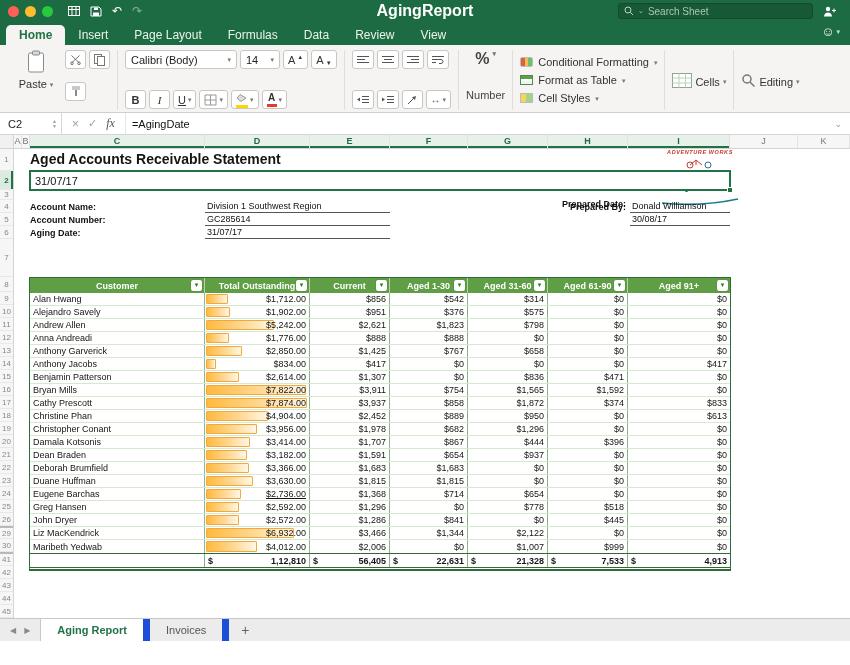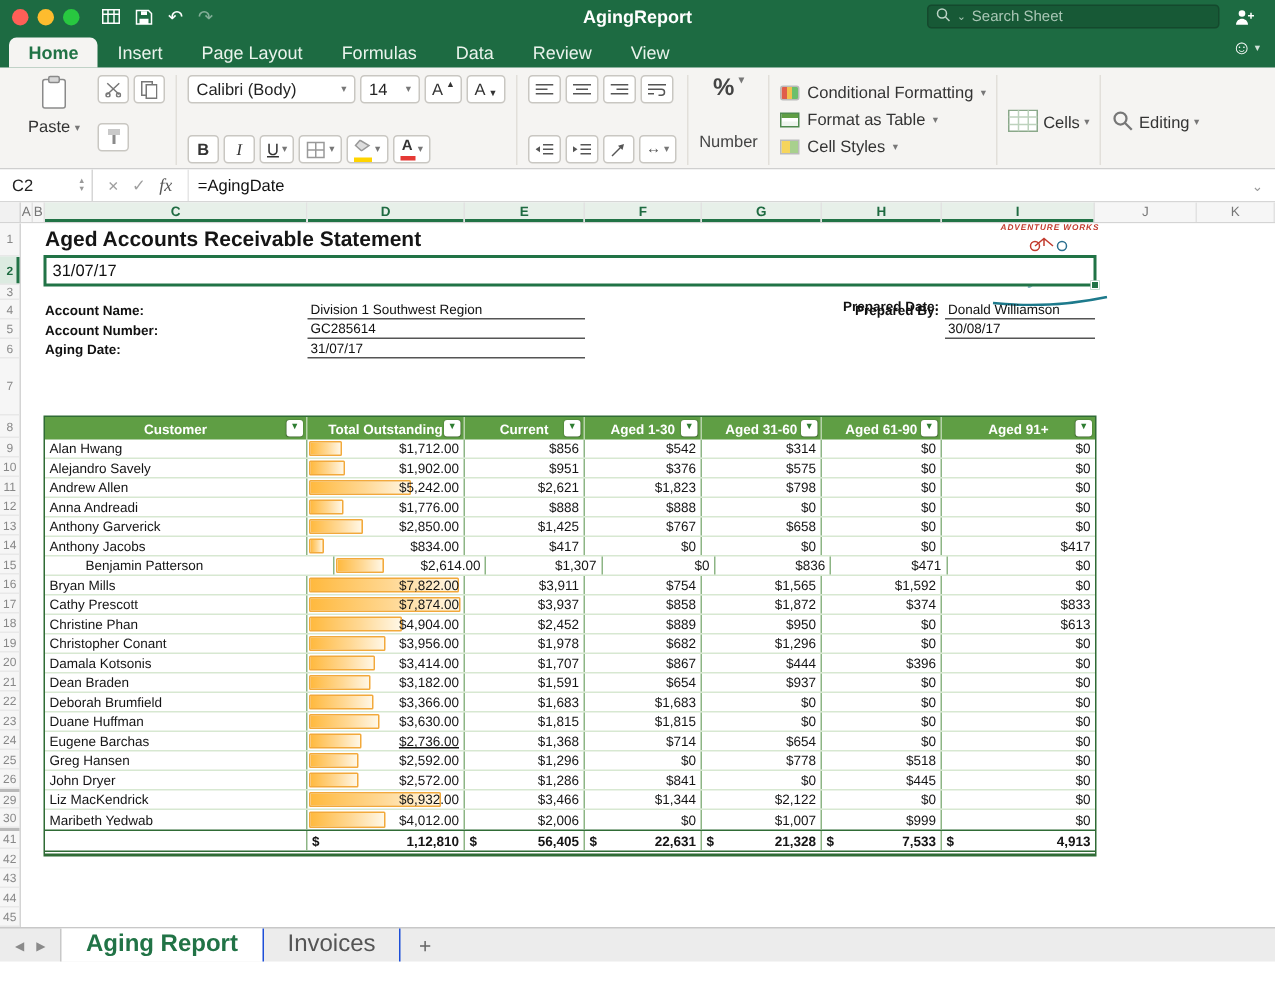--- a/index.html
+++ b/index.html
@@ -7,21 +7,21 @@
   body{font-family:"Liberation Sans",sans-serif;background:#fff;-webkit-font-smoothing:antialiased}
   .app{position:relative;width:850px;height:665px;background:#fff}
 
   
   .titlebar{height:22px;background:#1d6b42;display:flex;align-items:center;padding:0 8px;position:relative}
   .lights{display:flex;gap:6px;margin-right:10px}
   .light{width:11px;height:11px;border-radius:50%;display:inline-block}
   .light.red{background:#ff5f57}.light.yellow{background:#febc2e}.light.green{background:#28c840}
   .tb-ic{margin:0 5px;display:flex;align-items:center;color:#fff;font-size:12px;line-height:1}
   .tb-ic.dim{opacity:.45}
-  .tb-title{position:absolute;left:50%;top:0;transform:translateX(-50%);height:22px;display:flex;align-items:center;color:#fff;font-size:12px;font-weight:bold}
+  .tb-title{position:absolute;left:50%;top:0;transform:translateX(-50%);height:22px;display:flex;align-items:center;color:#fff;font-size:16px;font-weight:bold}
   .searchbox{margin-left:auto;display:flex;align-items:center;gap:4px;background:#175936;border:1px solid #14492d;border-radius:3px;height:16px;width:195px;padding:0 5px}
   .searchbox input{background:transparent;border:none;outline:none;color:#d6e6dc;font-size:10px;width:150px;font-family:"Liberation Sans",sans-serif}
   .searchbox input::placeholder{color:#a9c6b5}
   .sb-caret{color:#a9c6b5;font-size:7px}
   .share{margin-left:10px}
 
   
   .tabbar{height:23px;background:#1d6b42;display:flex;align-items:flex-end;padding:0 6px;position:relative}
   .rtab{height:20px;display:flex;align-items:center;padding:0 13px;color:#eaf3ec;font-size:12px;cursor:default}
   .rtab.active{background:#f5f4f2;color:#217346;font-weight:bold;border-radius:5px 5px 0 0}
@@ -102,21 +102,21 @@
   .ttotal{position:relative;justify-content:flex-end;padding-right:3px}
   .dbar{position:absolute;left:1px;top:1px;bottom:1px;background:linear-gradient(90deg,#ffb93e 0%,#ffd894 55%,#fff7e6 100%);border:1px solid #f2a93b;border-radius:1px}
   .amt{position:relative;z-index:1}
   .tnum{justify-content:flex-end;padding-right:3px}
   .trow{display:flex;height:17px;border-top:1px solid #2f6b35;border-bottom:3px double #2f6b35;font-weight:bold;background:#fff}
   .ttot{justify-content:space-between;padding:0 3px;font-weight:bold}
 
   
   .sheettabs{height:23px;background:#ececec;border-top:1px solid #c8c8c8;display:flex;align-items:stretch}
   .navs{display:flex;align-items:center;gap:8px;padding:0 10px;color:#8a8a8a;font-size:8px}
-  .stab{display:flex;align-items:center;padding:0 16px;font-size:16px;color:#555;border-right:1px solid #1d4ed8;cursor:default}
+  .stab{display:flex;align-items:center;padding:0 16px;font-size:11px;color:#555;border-right:7px solid #1d4ed8;cursor:default}
   .stab.active{background:#fff;color:#217346;font-weight:bold;border-left:1px solid #c8c8c8}
   .addtab{display:flex;align-items:center;padding:0 12px;color:#666;font-size:14px}
 
   
   .statusbar{height:24px;background:#f5f5f5;border-top:1px solid #cfcfcf;display:flex;align-items:center;padding:0 12px;font-size:11px;color:#666}
   .sb-right{margin-left:auto;display:flex;align-items:center;gap:10px}
   .viewic{display:flex;align-items:center}
   .zoomtrack{position:relative;width:92px;height:3px;background:#c6c6c6;border-radius:2px}
   .zoomthumb{position:absolute;right:-2px;top:50%;transform:translateY(-50%);width:11px;height:11px;border-radius:50%;background:#fdfdfd;border:1px solid #a8a8a8;box-shadow:0 1px 1px rgba(0,0,0,.25)}
   .zoomlabel{color:#444}
@@ -589,21 +589,21 @@
                 <div class="dbar" style="width: 10%;"></div>
                 <span class="amt">$834.00</span>
               </div>
               <div class="td tnum" style="width: 80px;">$417</div>
               <div class="td tnum" style="width: 78px;">$0</div>
               <div class="td tnum" style="width: 80px;">$0</div>
               <div class="td tnum" style="width: 80px;">$0</div>
               <div class="td tnum" style="width: 102px;">$417</div>
             </div>
             <div class="tr">
-              <div class="td tname" style="width: 175px; margin-left: 24px;">Benjamin Patterson</div>
+              <div class="td tname" style="width: 175px;">Benjamin Patterson</div>
               <div class="td ttotal" style="width: 105px;">
                 <div class="dbar" style="width: 32%;"></div>
                 <span class="amt">$2,614.00</span>
               </div>
               <div class="td tnum" style="width: 80px;">$1,307</div>
               <div class="td tnum" style="width: 78px;">$0</div>
               <div class="td tnum" style="width: 80px;">$836</div>
               <div class="td tnum" style="width: 80px;">$471</div>
               <div class="td tnum" style="width: 102px;">$0</div>
             </div>

